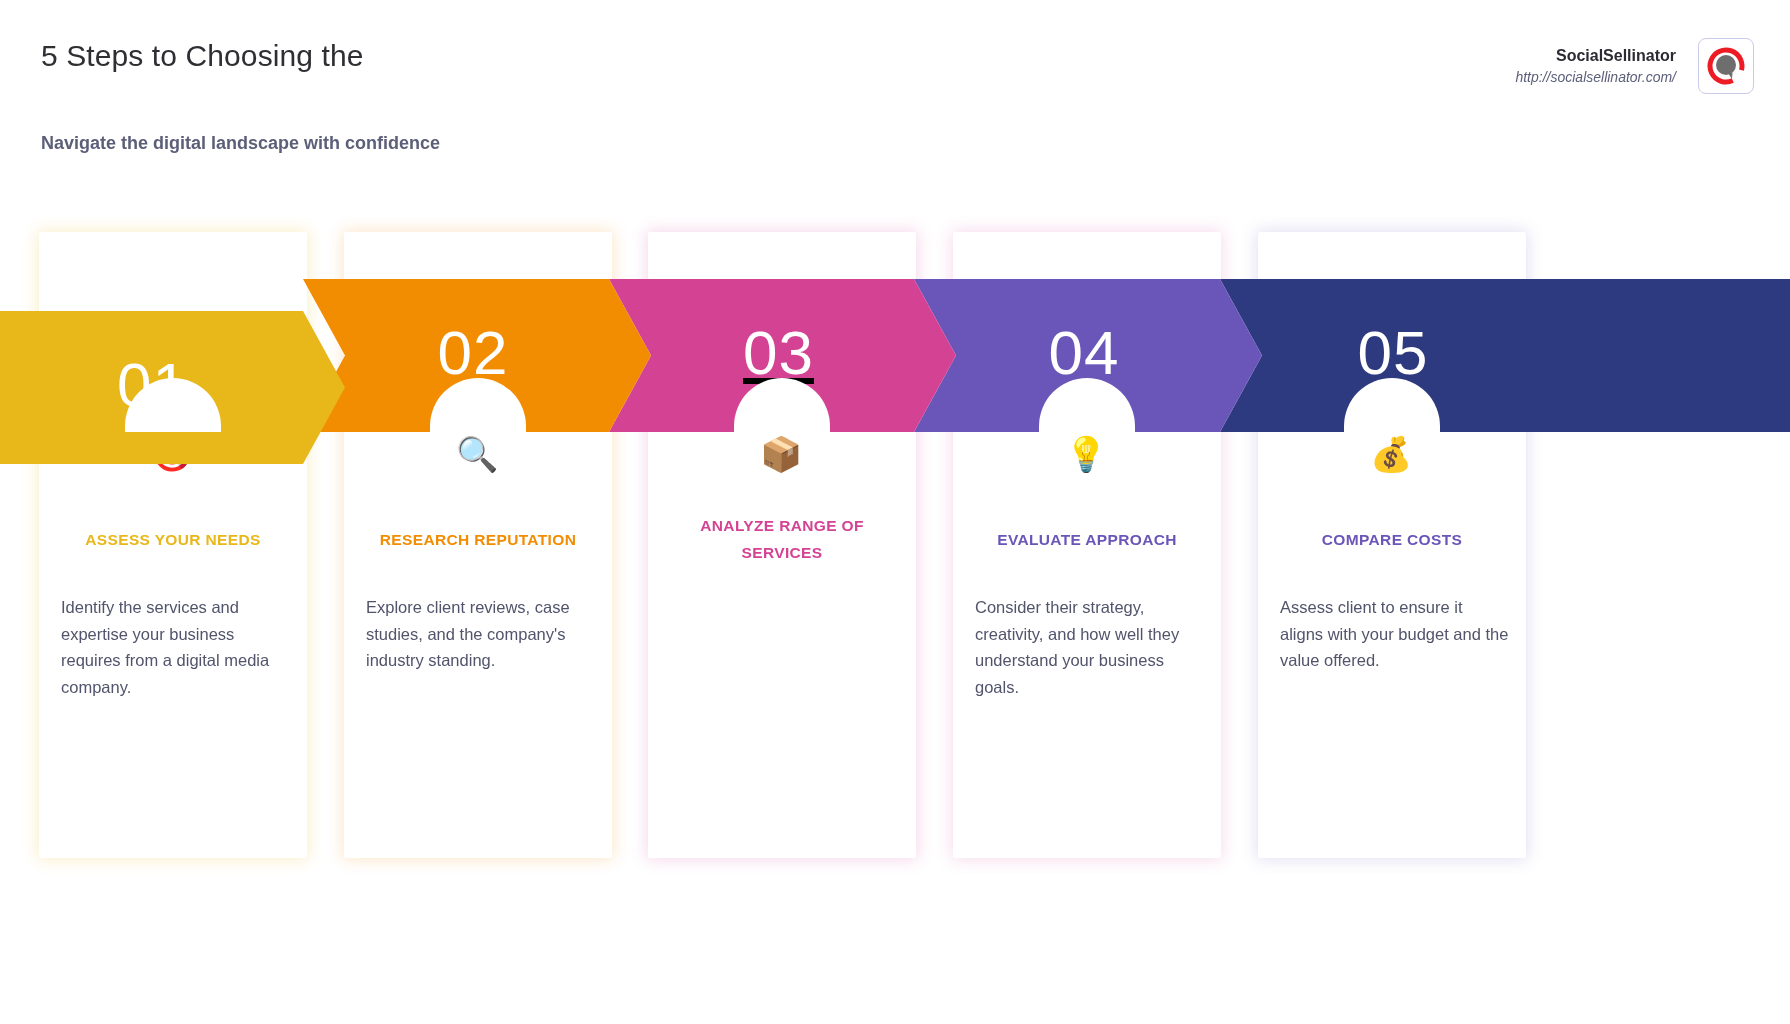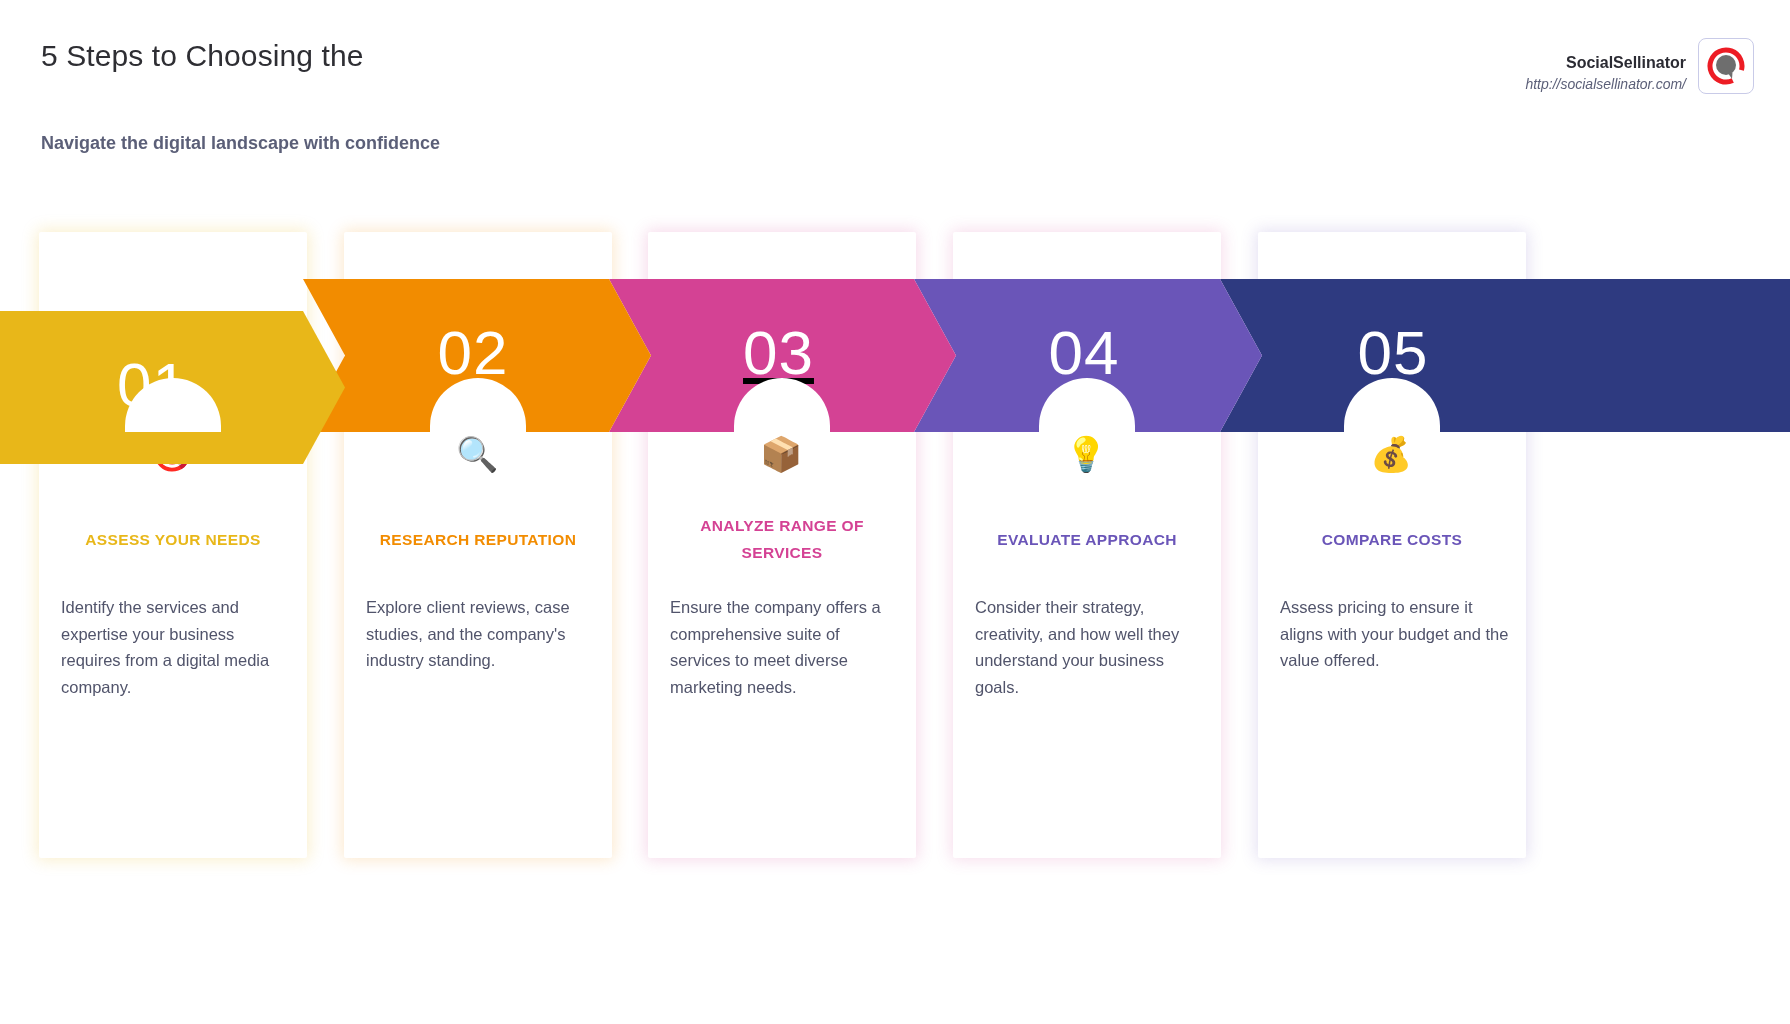--- a/index.html
+++ b/index.html
@@ -16,21 +16,21 @@
   .header { position: absolute; left: 0; top: 0; width: 1790px; height: 200px; }
   .title-block { position: absolute; left: 41px; top: 33px; }
   .title-line {
     font-size: 30px; font-weight: 400; color: #2e2e33;
     line-height: 46px; letter-spacing: 0.1px; white-space: nowrap;
   }
   .subtitle {
     position: absolute; left: 41px; top: 133px;
     font-size: 18px; color: #5b5f78; font-weight: 700; white-space: nowrap;
   }
-  .brand { position: absolute; right: 36px; top: 38px; display: flex; align-items: flex-end; gap: 12px; }
+  .brand { position: absolute; right: 36px; top: 38px; display: flex; align-items: center; gap: 22px; }
   .brand-text { text-align: right; }
   .brand-name { font-size: 16px; font-weight: 700; color: #2b2b33; line-height: 22px; white-space: nowrap; }
   .brand-url  { font-size: 14px; color: #5b5f78; line-height: 20px; white-space: nowrap; font-style: italic; }
   .brand-logo {
     width: 56px; height: 56px; border: 1px solid #c9cbe8; border-radius: 8px;
     background: #fff; display: flex; align-items: center; justify-content: center;
   }
 
   
   .cards { position: absolute; left: 0; top: 232px; width: 1790px; height: 630px; }
@@ -143,37 +143,36 @@
         <div class="icon-wrap">🔍</div>
         <div class="card-heading" style="color:#f28c00">RESEARCH REPUTATION</div>
         <div class="card-body">Explore client reviews, case studies, and the company's industry standing.</div>
       </div>
     </div>
 
     <div class="card c3">
       <div class="card-inner">
         <div class="icon-wrap">📦</div>
         <div class="card-heading two-line" style="color:#d44294">ANALYZE RANGE OF SERVICES</div>
-        <div class="card-body">Ensure the company offers a comprehensive suite of services to meet diverse marketing needs.</div>
       </div>
     </div>
 
     <div class="card c4">
       <div class="card-inner">
         <div class="icon-wrap">💡</div>
         <div class="card-heading" style="color:#6a55b8">EVALUATE APPROACH</div>
         <div class="card-body">Consider their strategy, creativity, and how well they understand your business goals.</div>
       </div>
     </div>
 
     <div class="card c5">
       <div class="card-inner">
         <div class="icon-wrap">💰</div>
         <div class="card-heading" style="color:#6a55b8">COMPARE COSTS</div>
-        <div class="card-body">Assess pricing to ensure it aligns with your budget and the value offered.</div>
+        <div class="card-body">Assess client to ensure it aligns with your budget and the value offered.</div>
       </div>
     </div>
   </div>
 
   <div class="band">
     <div class="seg s5">
       <span class="seg-num">05</span>
     </div>
     <div class="seg s4">
       <span class="seg-num">04</span>

